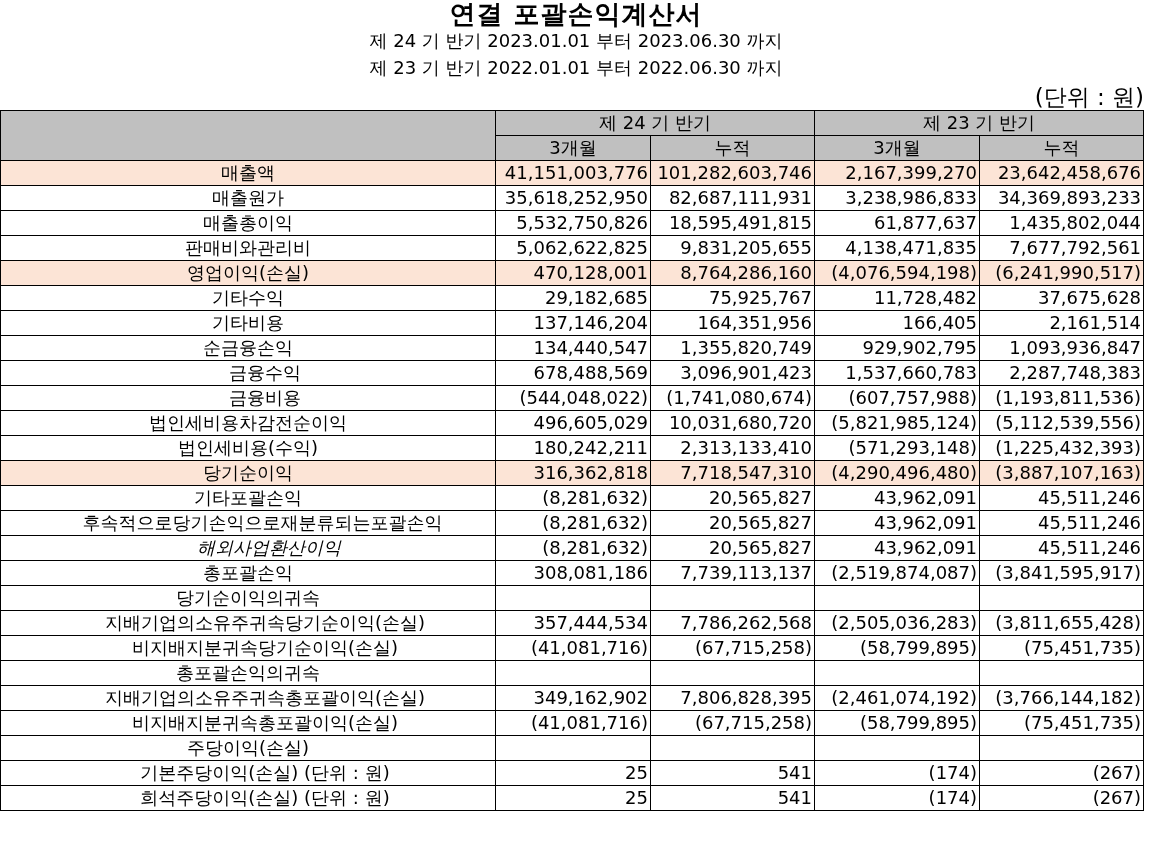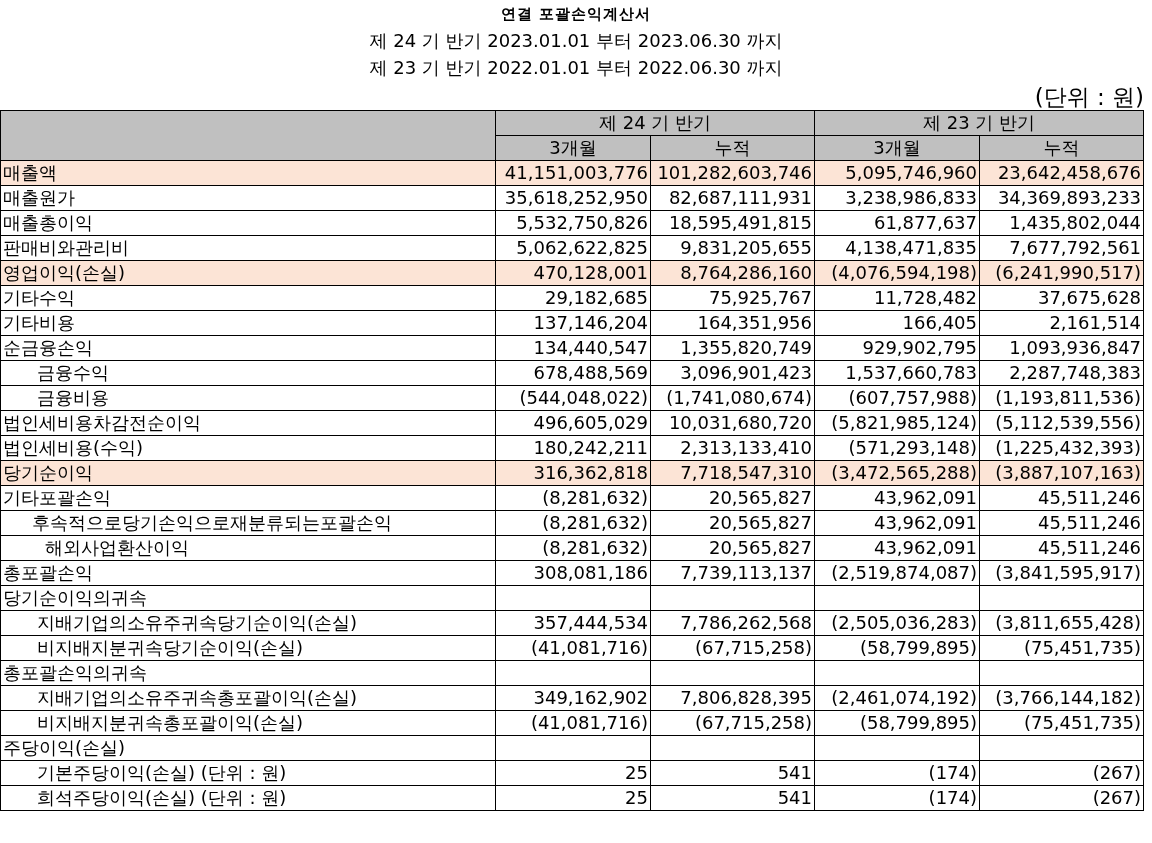--- a/index.html
+++ b/index.html
@@ -1,34 +1,34 @@
 <!DOCTYPE html>
 <html><head>
 <meta charset="utf-8">
 <style>
   html, body { margin:0; padding:0; background:#ffffff; }
   body { width:1152px; height:843px; position:relative; overflow:hidden;
          font-family:"DejaVu Sans", "Liberation Sans", sans-serif; color:#000; }
   .title { position:absolute; left:0; width:1152px; top:0; text-align:center;
-           font-size:15px; font-weight:bold; line-height:28px; letter-spacing:1px; }
+           font-size:26px; font-weight:bold; line-height:28px; letter-spacing:1px; }
   .sub { position:absolute; left:0; width:1152px; text-align:center;
          font-size:18px; line-height:26px; }
   .sub1 { top:28px; }
   .sub2 { top:55px; }
   .unit { position:absolute; right:8px; top:85px; font-size:23px; line-height:24px; }
   table { position:absolute; left:0; top:110px; border-collapse:collapse;
           table-layout:fixed; width:1143px; }
   td, th { border:1px solid #000; font-size:18px; line-height:24px; height:24px;
            padding:0 2px; white-space:nowrap; overflow:hidden; font-weight:normal; }
   th { background:#c0c0c0; text-align:center; }
   td.num { text-align:right; }
-  td.lbl { text-align:left; }
+  td.lbl { text-align:center; }
   tr.hl td { background:#fce4d6; }
   .ind1 { padding-left:31px; }
-  .ind2 { padding-left:44px; }
+  .ind2 { padding-left:44px;font-style:italic; }
   .indA { padding-left:36px; }
 </style>
 </head>
 <body>
 
 <div class="title">연결 포괄손익계산서</div>
 <div class="sub sub1">제 24 기 반기 2023.01.01 부터 2023.06.30 까지</div>
 <div class="sub sub2">제 23 기 반기 2022.01.01 부터 2022.06.30 까지</div>
 <div class="unit">(단위 : 원)</div>
 
@@ -51,21 +51,21 @@
       <th>누적</th>
       <th>3개월</th>
       <th>누적</th>
     </tr>
   </thead>
   <tbody id="tbody">
       <tr class="hl">
         <td class="lbl">매출액</td>
         <td class="num">41,151,003,776</td>
         <td class="num">101,282,603,746</td>
-        <td class="num">5,095,746,960</td>
+        <td class="num">2,167,399,270</td>
         <td class="num">23,642,458,676</td>
       </tr>
       <tr>
         <td class="lbl">매출원가</td>
         <td class="num">35,618,252,950</td>
         <td class="num">82,687,111,931</td>
         <td class="num">3,238,986,833</td>
         <td class="num">34,369,893,233</td>
       </tr>
       <tr>
@@ -135,21 +135,21 @@
         <td class="lbl">법인세비용(수익)</td>
         <td class="num">180,242,211</td>
         <td class="num">2,313,133,410</td>
         <td class="num">(571,293,148)</td>
         <td class="num">(1,225,432,393)</td>
       </tr>
       <tr class="hl">
         <td class="lbl">당기순이익</td>
         <td class="num">316,362,818</td>
         <td class="num">7,718,547,310</td>
-        <td class="num">(3,472,565,288)</td>
+        <td class="num">(4,290,496,480)</td>
         <td class="num">(3,887,107,163)</td>
       </tr>
       <tr>
         <td class="lbl">기타포괄손익</td>
         <td class="num">(8,281,632)</td>
         <td class="num">20,565,827</td>
         <td class="num">43,962,091</td>
         <td class="num">45,511,246</td>
       </tr>
       <tr>

